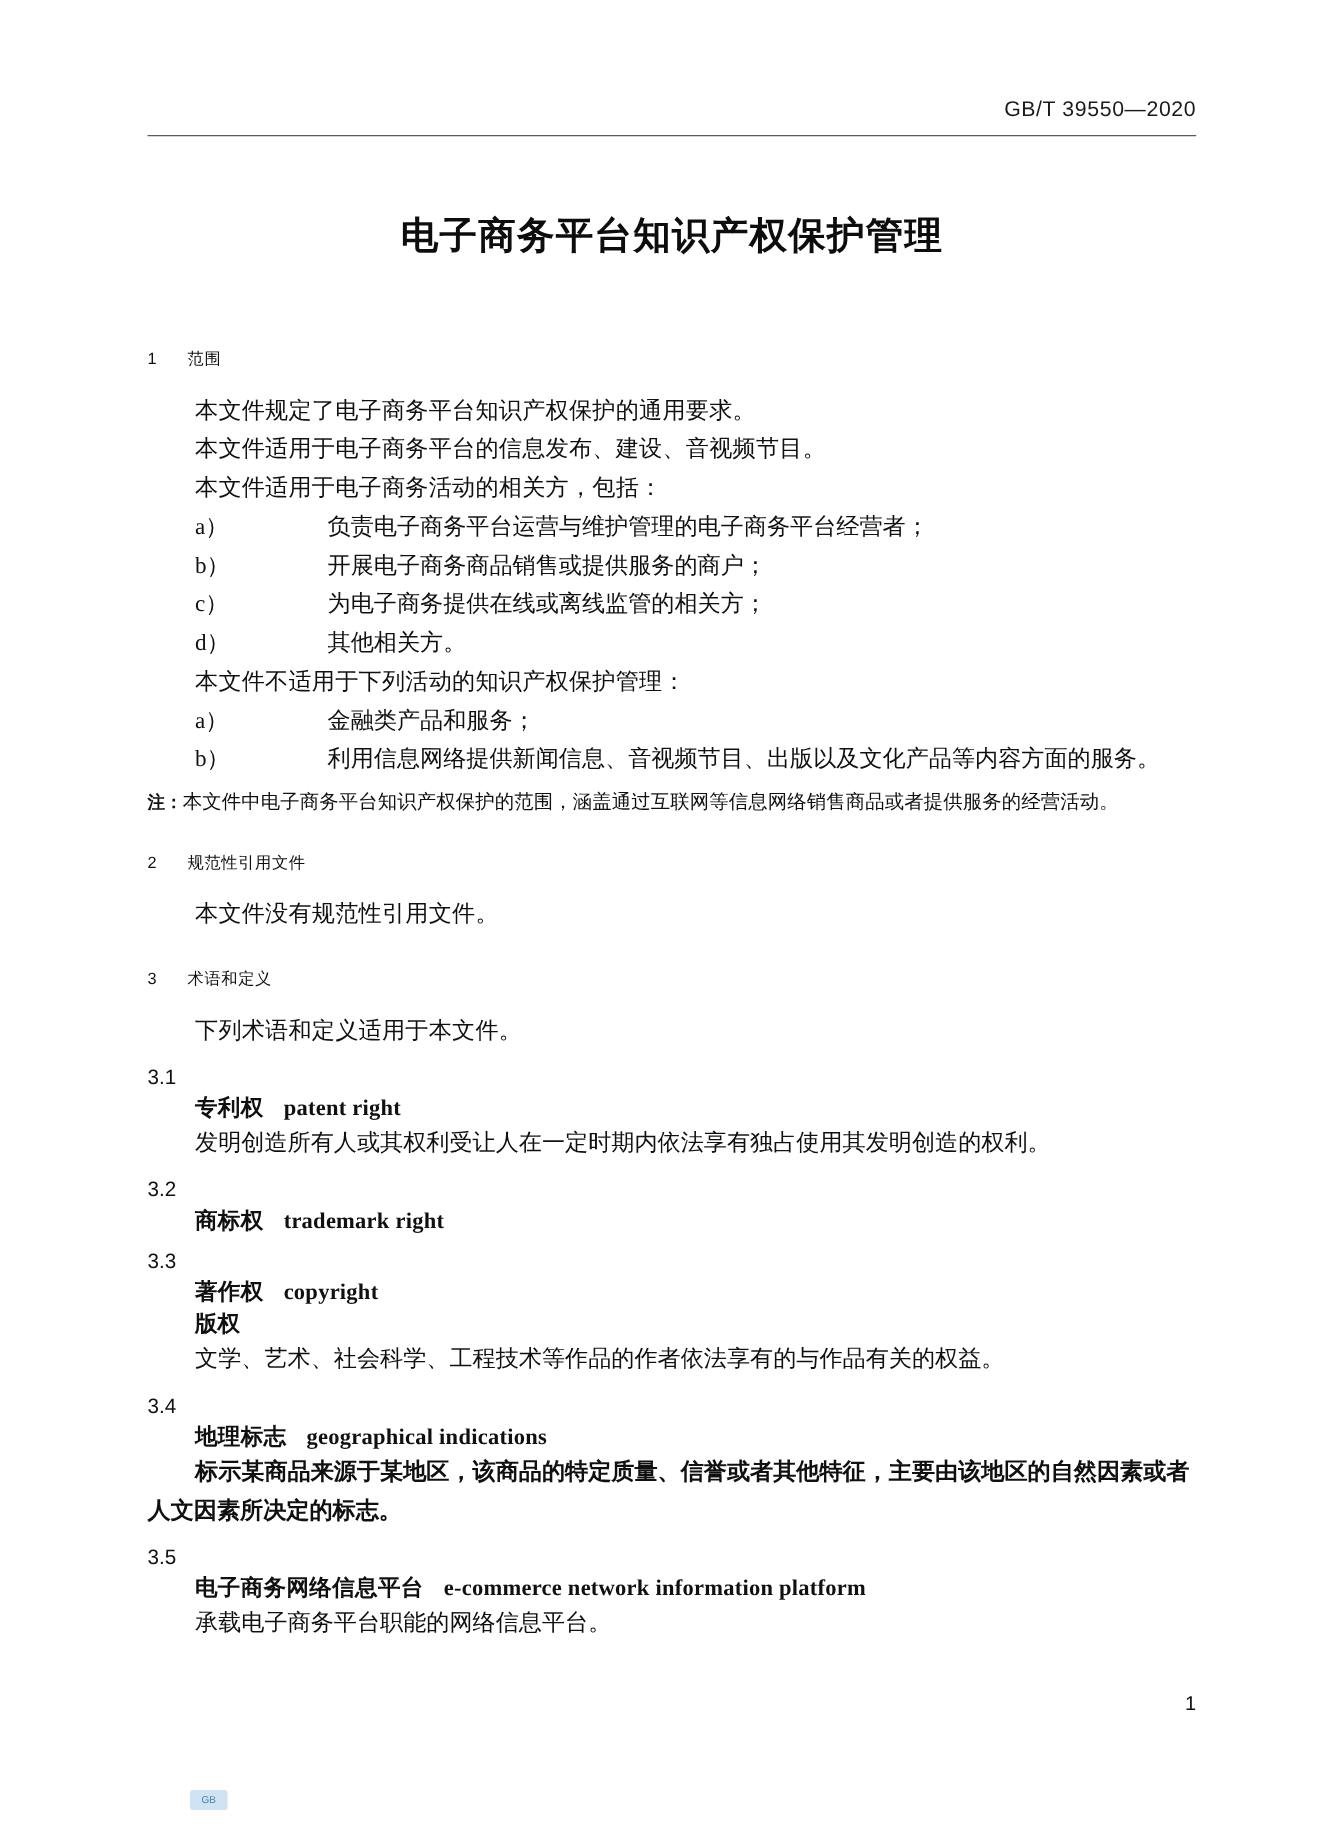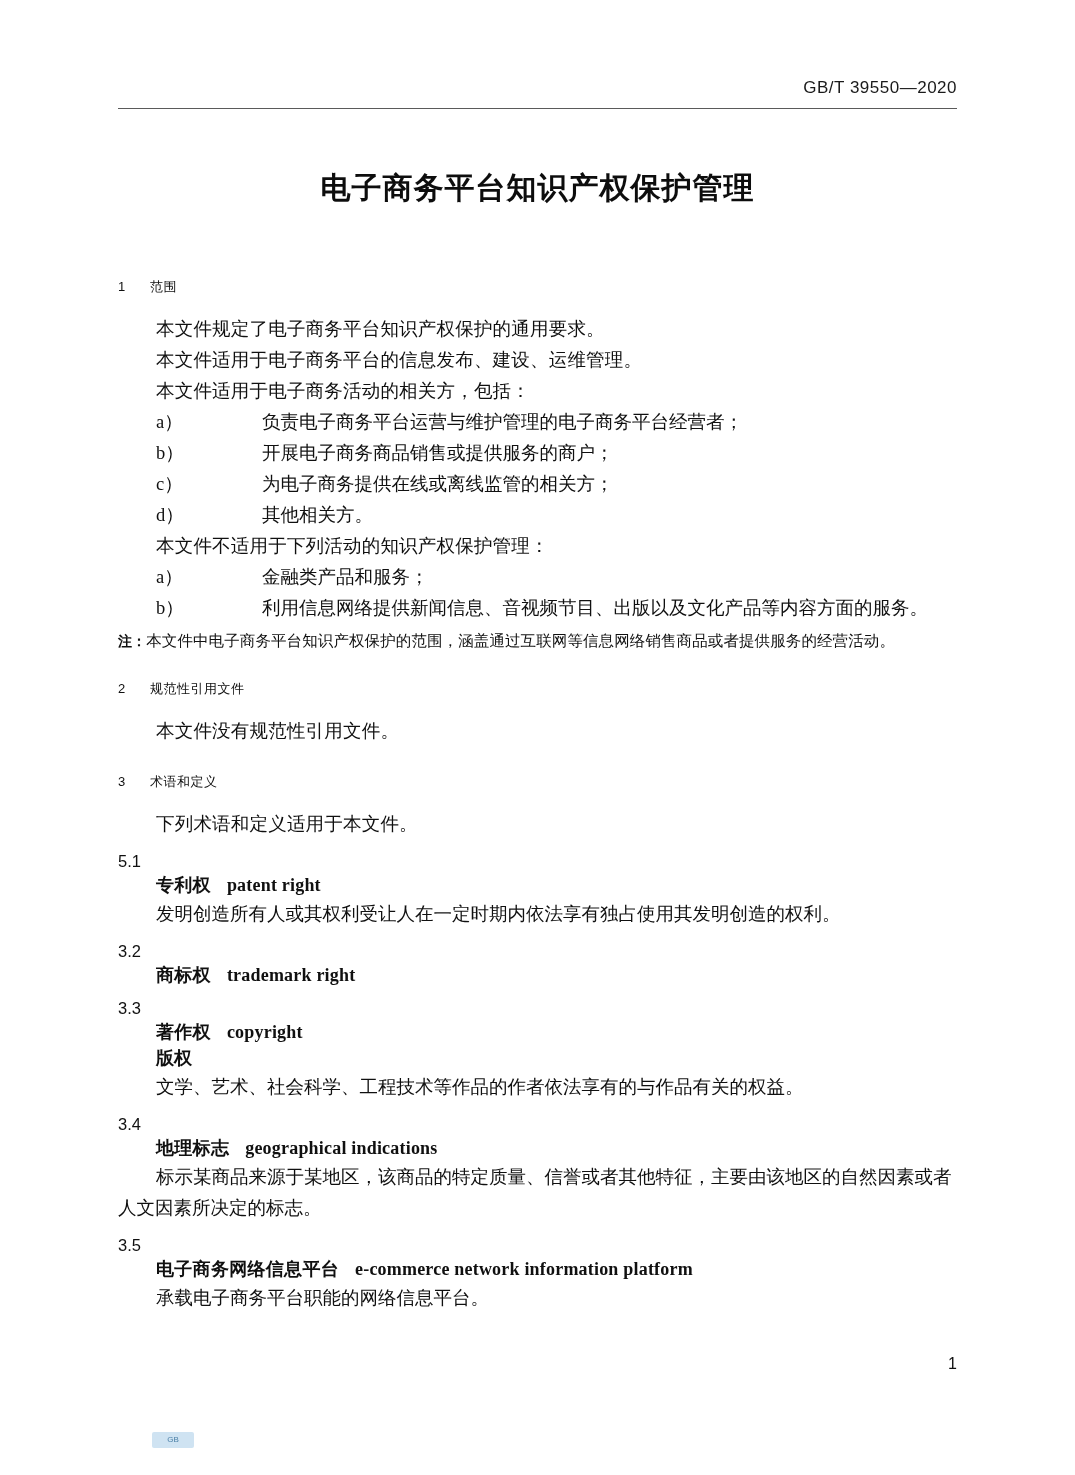--- a/index.html
+++ b/index.html
@@ -123,33 +123,34 @@
     margin: 2px 0 0 38px;
   }
   .term-def {
     font-size: 18.5px;
     line-height: 31px;
     margin: 2px 0 0 0;
     text-indent: 38px;
   }
   .term-def.wrap {
     text-indent: 38px;
+    font-weight: bold;
   }
   .page-num {
     position: absolute;
     right: 118px;
     top: 1355px;
     font-family: "Liberation Sans", sans-serif;
     font-size: 16px;
   }
   .footer-mark {
     position: absolute;
     left: 152px;
     top: 1432px;
-    width: 42px;
+    width: 30px;
     height: 16px;
     background: #cfe3f2;
     border-radius: 2px;
   }
   .footer-mark span {
     display: block;
     font-family: "Liberation Sans", sans-serif;
     font-size: 8px;
     color: #4a7fa6;
     text-align: center;
@@ -165,21 +166,21 @@
   <div class="rule"></div>
 
   <div class="doc-title">电子商务平台知识产权保护管理</div>
 
   <div class="content">
 
     <div class="clause-head">
       <span class="num">1</span><span>范围</span>
     </div>
     <p class="para">本文件规定了电子商务平台知识产权保护的通用要求。</p>
-    <p class="para">本文件适用于电子商务平台的信息发布、建设、运维管理。</p>
+    <p class="para">本文件适用于电子商务平台的信息发布、建设、音视频节目。</p>
     <p class="para">本文件适用于电子商务活动的相关方，包括：</p>
 
     <div class="listitem">
       <span class="marker">a）</span>
       <span class="text">负责电子商务平台运营与维护管理的电子商务平台经营者；</span>
     </div>
     <div class="listitem">
       <span class="marker">b）</span>
       <span class="text">开展电子商务商品销售或提供服务的商户；</span>
     </div>
@@ -208,21 +209,21 @@
     <div class="clause-head">
       <span class="num">2</span><span>规范性引用文件</span>
     </div>
     <p class="para">本文件没有规范性引用文件。</p>
 
     <div class="clause-head">
       <span class="num">3</span><span>术语和定义</span>
     </div>
     <p class="para">下列术语和定义适用于本文件。</p>
 
-    <div class="term-num">5.1</div>
+    <div class="term-num">3.1</div>
     <div class="term-name"><span>专利权</span><span class="en">patent right</span></div>
     <p class="term-def">发明创造所有人或其权利受让人在一定时期内依法享有独占使用其发明创造的权利。</p>
 
     <div class="term-num">3.2</div>
     <div class="term-name"><span>商标权</span><span class="en">trademark right</span></div>
 
     <div class="term-num">3.3</div>
     <div class="term-name"><span>著作权</span><span class="en">copyright</span></div>
     <div class="term-alt">版权</div>
     <p class="term-def">文学、艺术、社会科学、工程技术等作品的作者依法享有的与作品有关的权益。</p>

